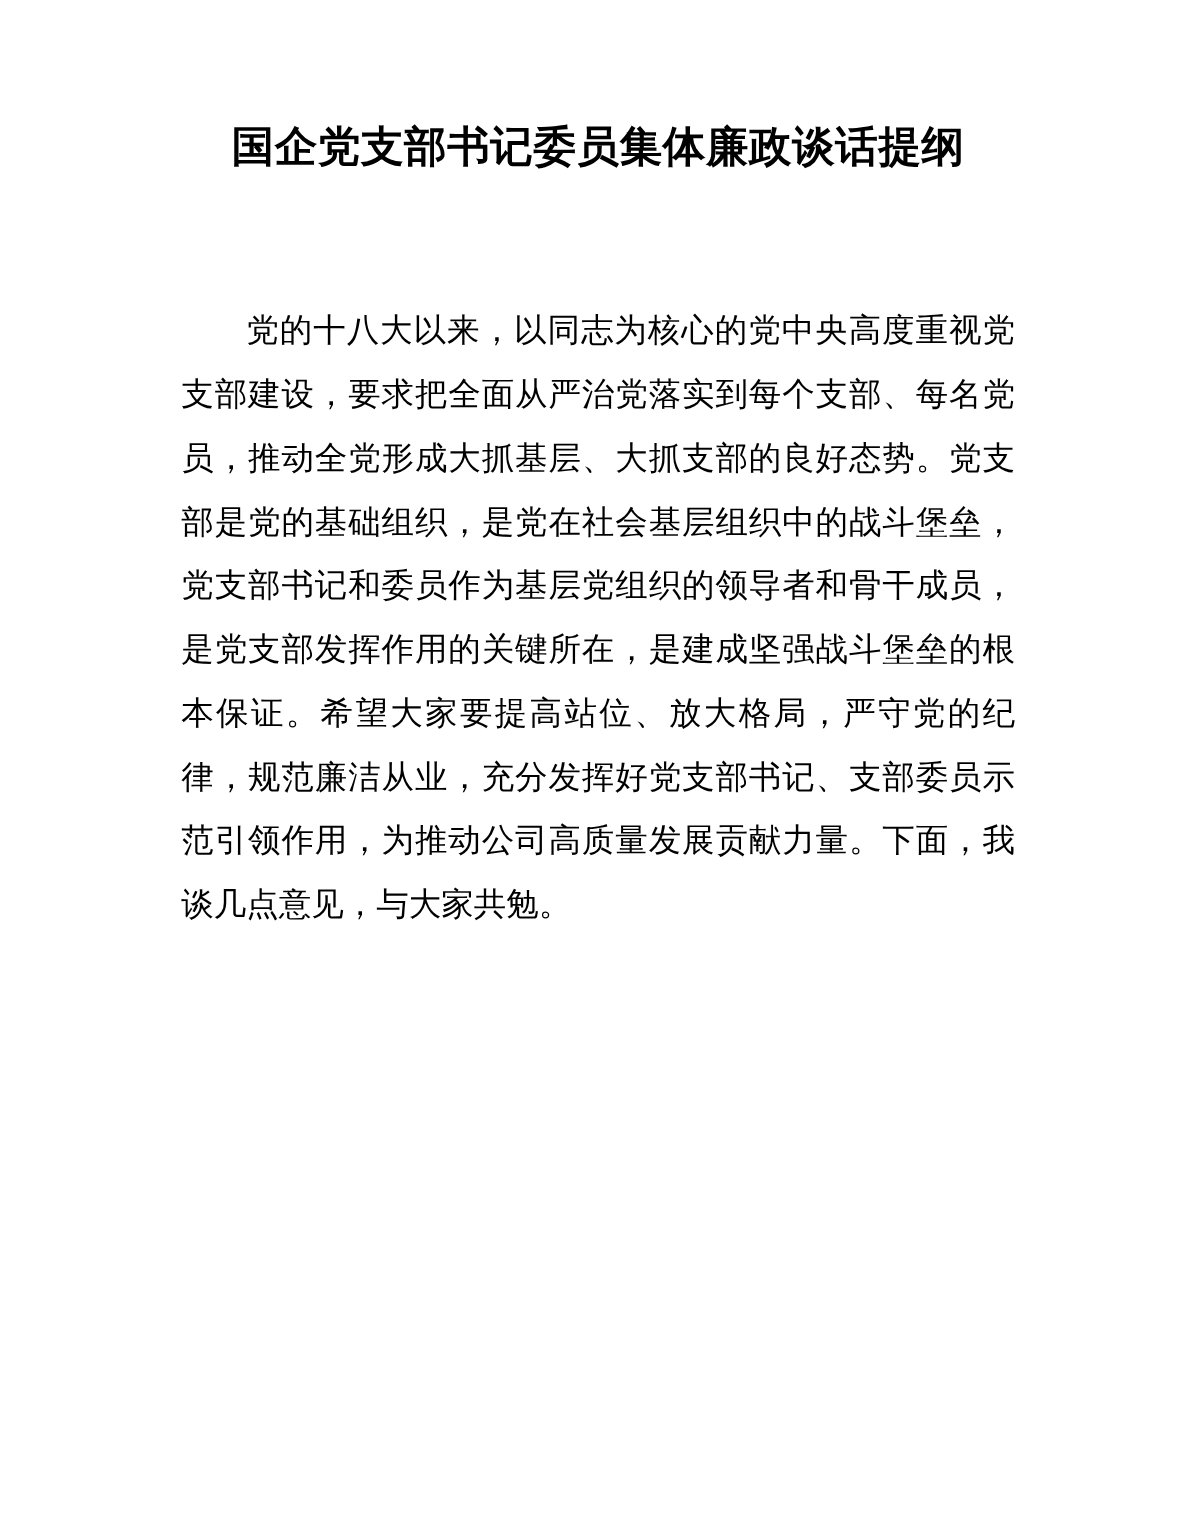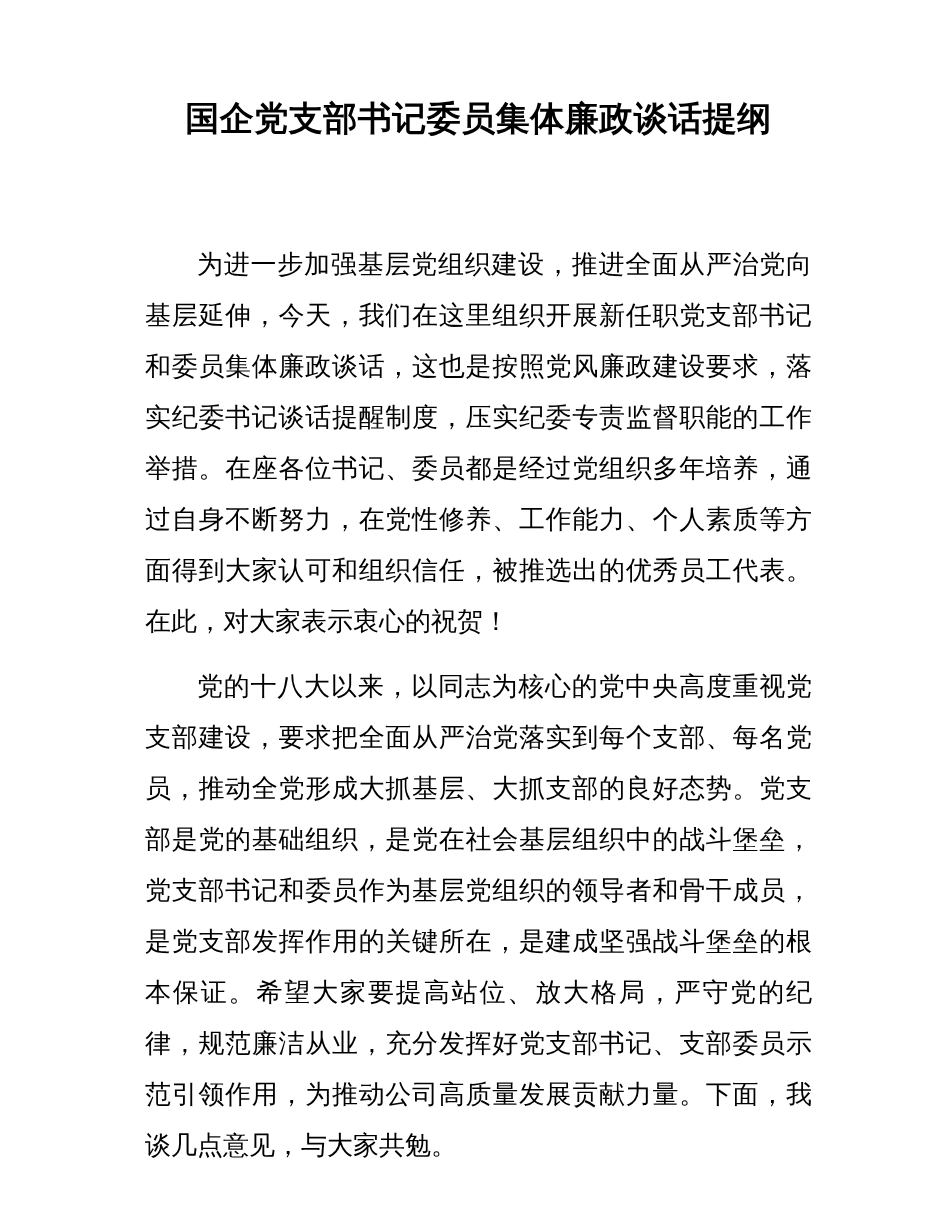--- a/index.html
+++ b/index.html
@@ -43,16 +43,15 @@
     color: #000000;
   }
 </style>
 </head>
 <body>
 
 <div class="page">
   <h1 class="doc-title">国企党支部书记委员集体廉政谈话提纲</h1>
 
 
-  <p class="para">为进一步加强基层党组织建设，推进全面从严治党向基层延伸，今天，我们在这里组织开展新任职党支部书记和委员集体廉政谈话，这也是按照党风廉政建设要求，落实纪委书记谈话提醒制度，压实纪委专责监督职能的工作举措。在座各位书记、委员都是经过党组织多年培养，通过自身不断努力，在党性修养、工作能力、个人素质等方面得到大家认可和组织信任，被推选出的优秀员工代表。在此，对大家表示衷心的祝贺！</p>
 
   <p class="para">党的十八大以来，以同志为核心的党中央高度重视党支部建设，要求把全面从严治党落实到每个支部、每名党员，推动全党形成大抓基层、大抓支部的良好态势。党支部是党的基础组织，是党在社会基层组织中的战斗堡垒，党支部书记和委员作为基层党组织的领导者和骨干成员，是党支部发挥作用的关键所在，是建成坚强战斗堡垒的根本保证。希望大家要提高站位、放大格局，严守党的纪律，规范廉洁从业，充分发挥好党支部书记、支部委员示范引领作用，为推动公司高质量发展贡献力量。下面，我谈几点意见，与大家共勉。</p>
 </div>
 
 </body></html>

